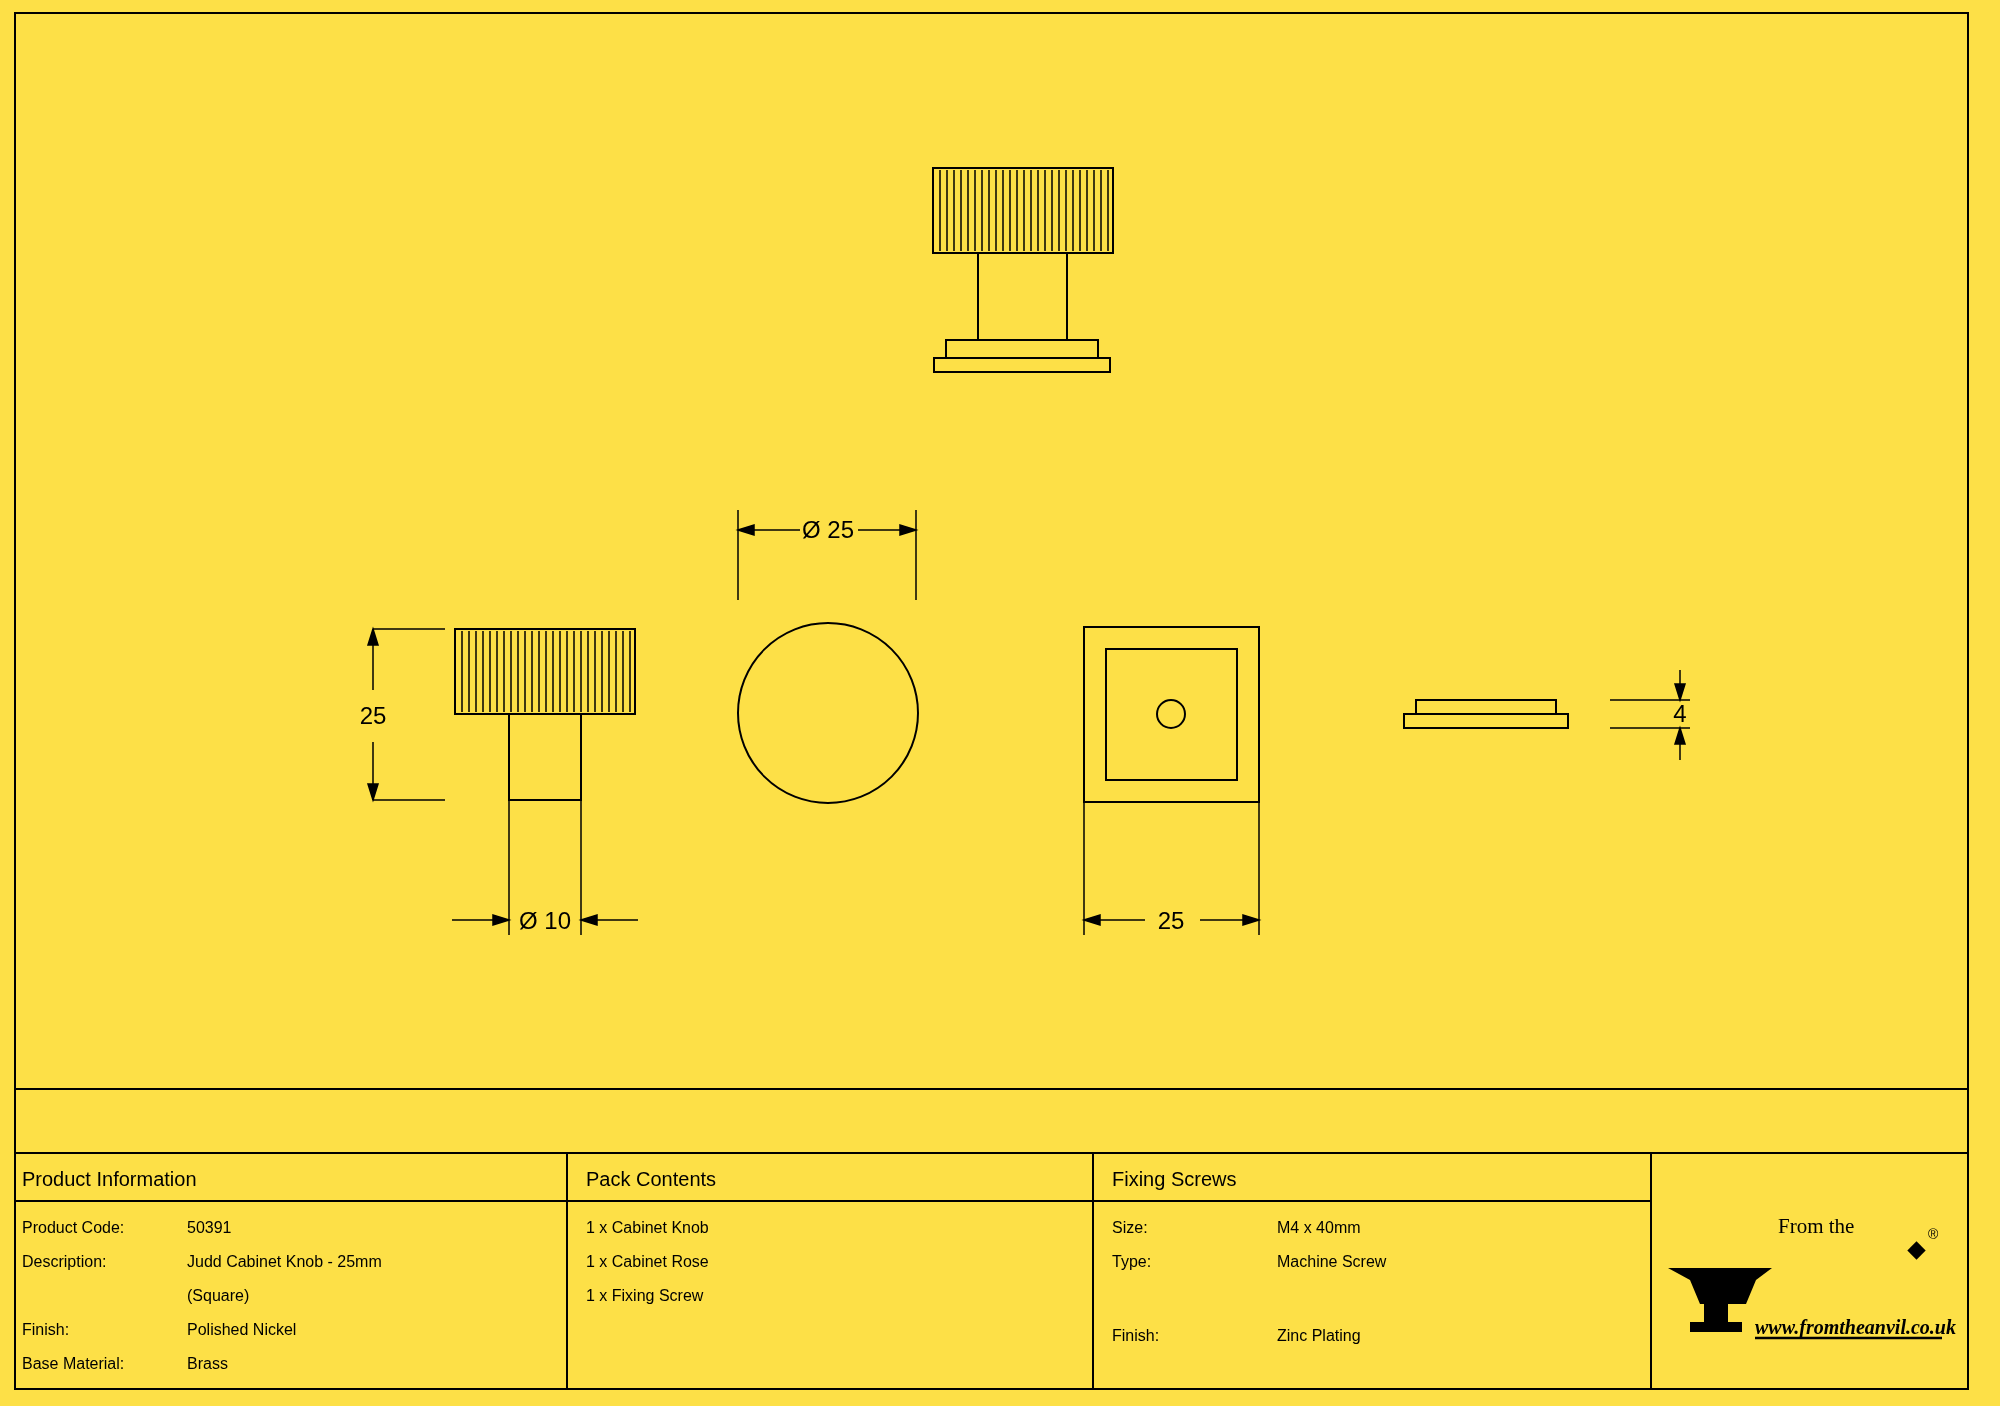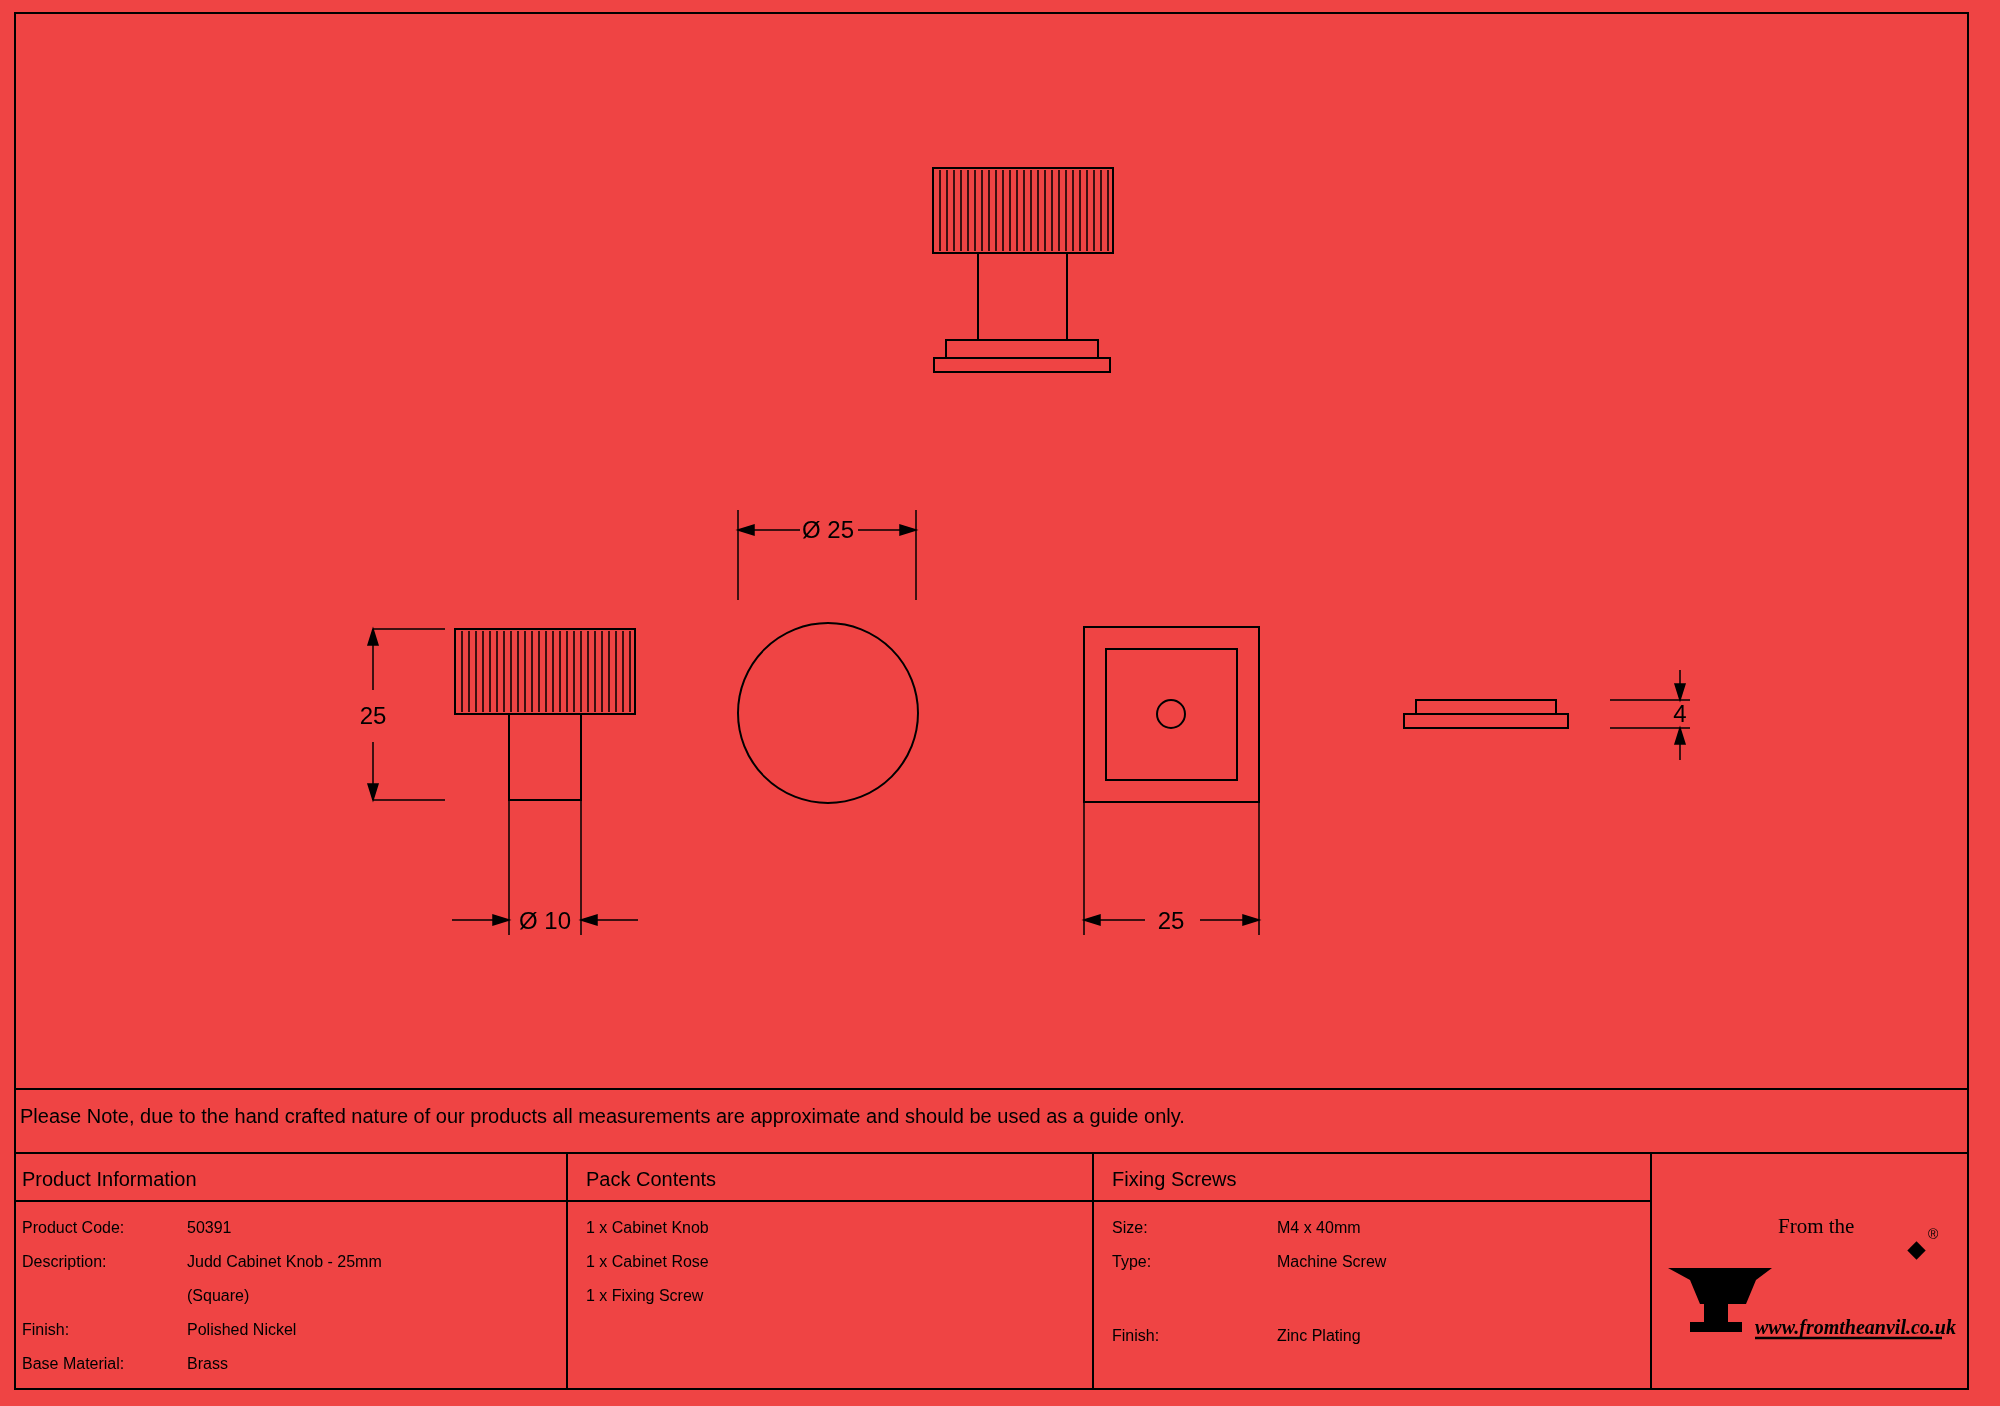--- a/index.html
+++ b/index.html
@@ -1,17 +1,17 @@
 <!DOCTYPE html>
 <html><head>
 <meta charset="utf-8">
 <style>
   html,body{margin:0;padding:0;background:#ffffff;}
   body{font-family:"Liberation Sans", sans-serif;color:#000;}
-  #sheet{position:relative;width:2000px;height:1406px;background:#ef4444;}
+  #sheet{position:relative;width:2000px;height:1406px;background:#fde047;}
   .frame{position:absolute;left:14px;top:12px;width:1955px;height:1378px;border:2px solid #000;box-sizing:border-box;}
   .hline{position:absolute;background:#000;height:2px;}
   .vline{position:absolute;background:#000;width:2px;}
 
   
   .draw{position:absolute;left:0;top:0;width:100%;height:100%;}
 
   
   .note{position:absolute;left:20px;top:1105px;width:1900px;font-size:20px;color:#000;}
   
@@ -176,21 +176,20 @@
     <text x="1680" y="722" text-anchor="middle" font-family="Liberation Sans, sans-serif" font-size="24">4</text>
   </svg>
 
   <div class="hline" style="left:14px;top:1088px;width:1955px;"></div>
   <div class="hline" style="left:14px;top:1152px;width:1955px;"></div>
   <div class="hline" style="left:14px;top:1200px;width:1636px;"></div>
   <div class="vline" style="left:566px;top:1152px;height:238px;"></div>
   <div class="vline" style="left:1092px;top:1152px;height:238px;"></div>
   <div class="vline" style="left:1650px;top:1152px;height:238px;"></div>
 
-  <div class="note">Please Note, due to the hand crafted nature of our products all measurements are approximate and should be used as a guide only.</div>
 
   <div class="thead" style="left:22px;top:1168px;">Product Information</div>
   <div class="thead" style="left:586px;top:1168px;">Pack Contents</div>
   <div class="thead" style="left:1112px;top:1168px;">Fixing Screws</div>
 
   <div class="cellrow" style="left:22px;top:1219px;">
     <span class="lbl">Product Code:</span><span>50391</span>
   </div>
   <div class="cellrow" style="left:22px;top:1253px;">
     <span class="lbl">Description:</span><span>Judd Cabinet Knob - 25mm</span>

